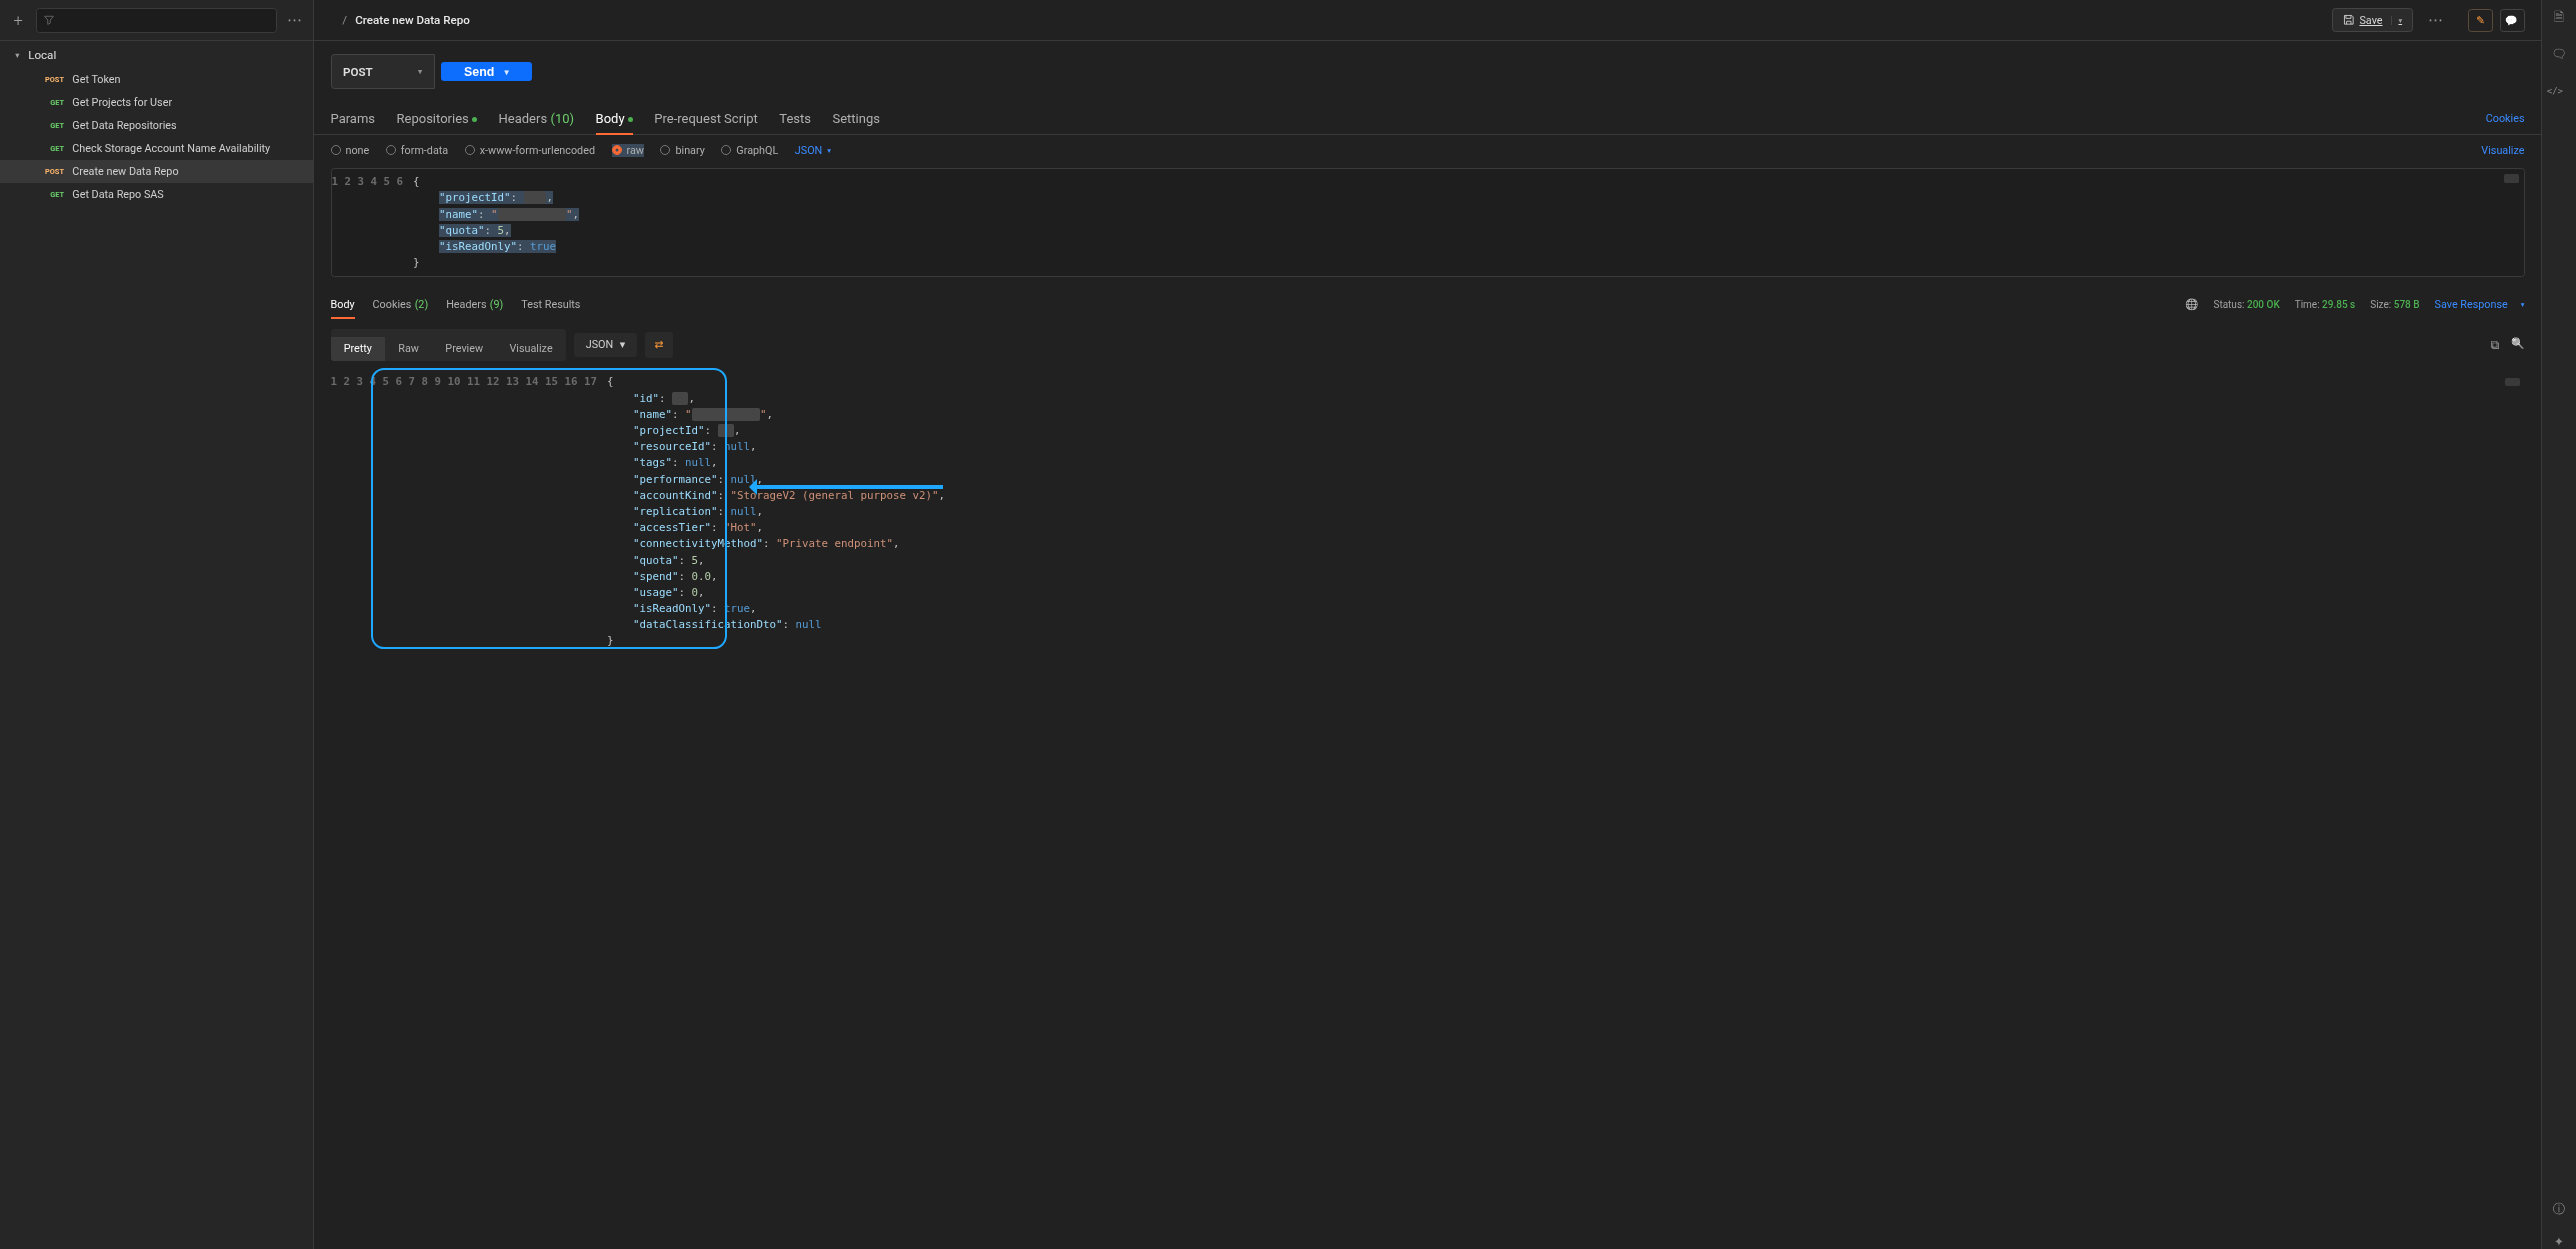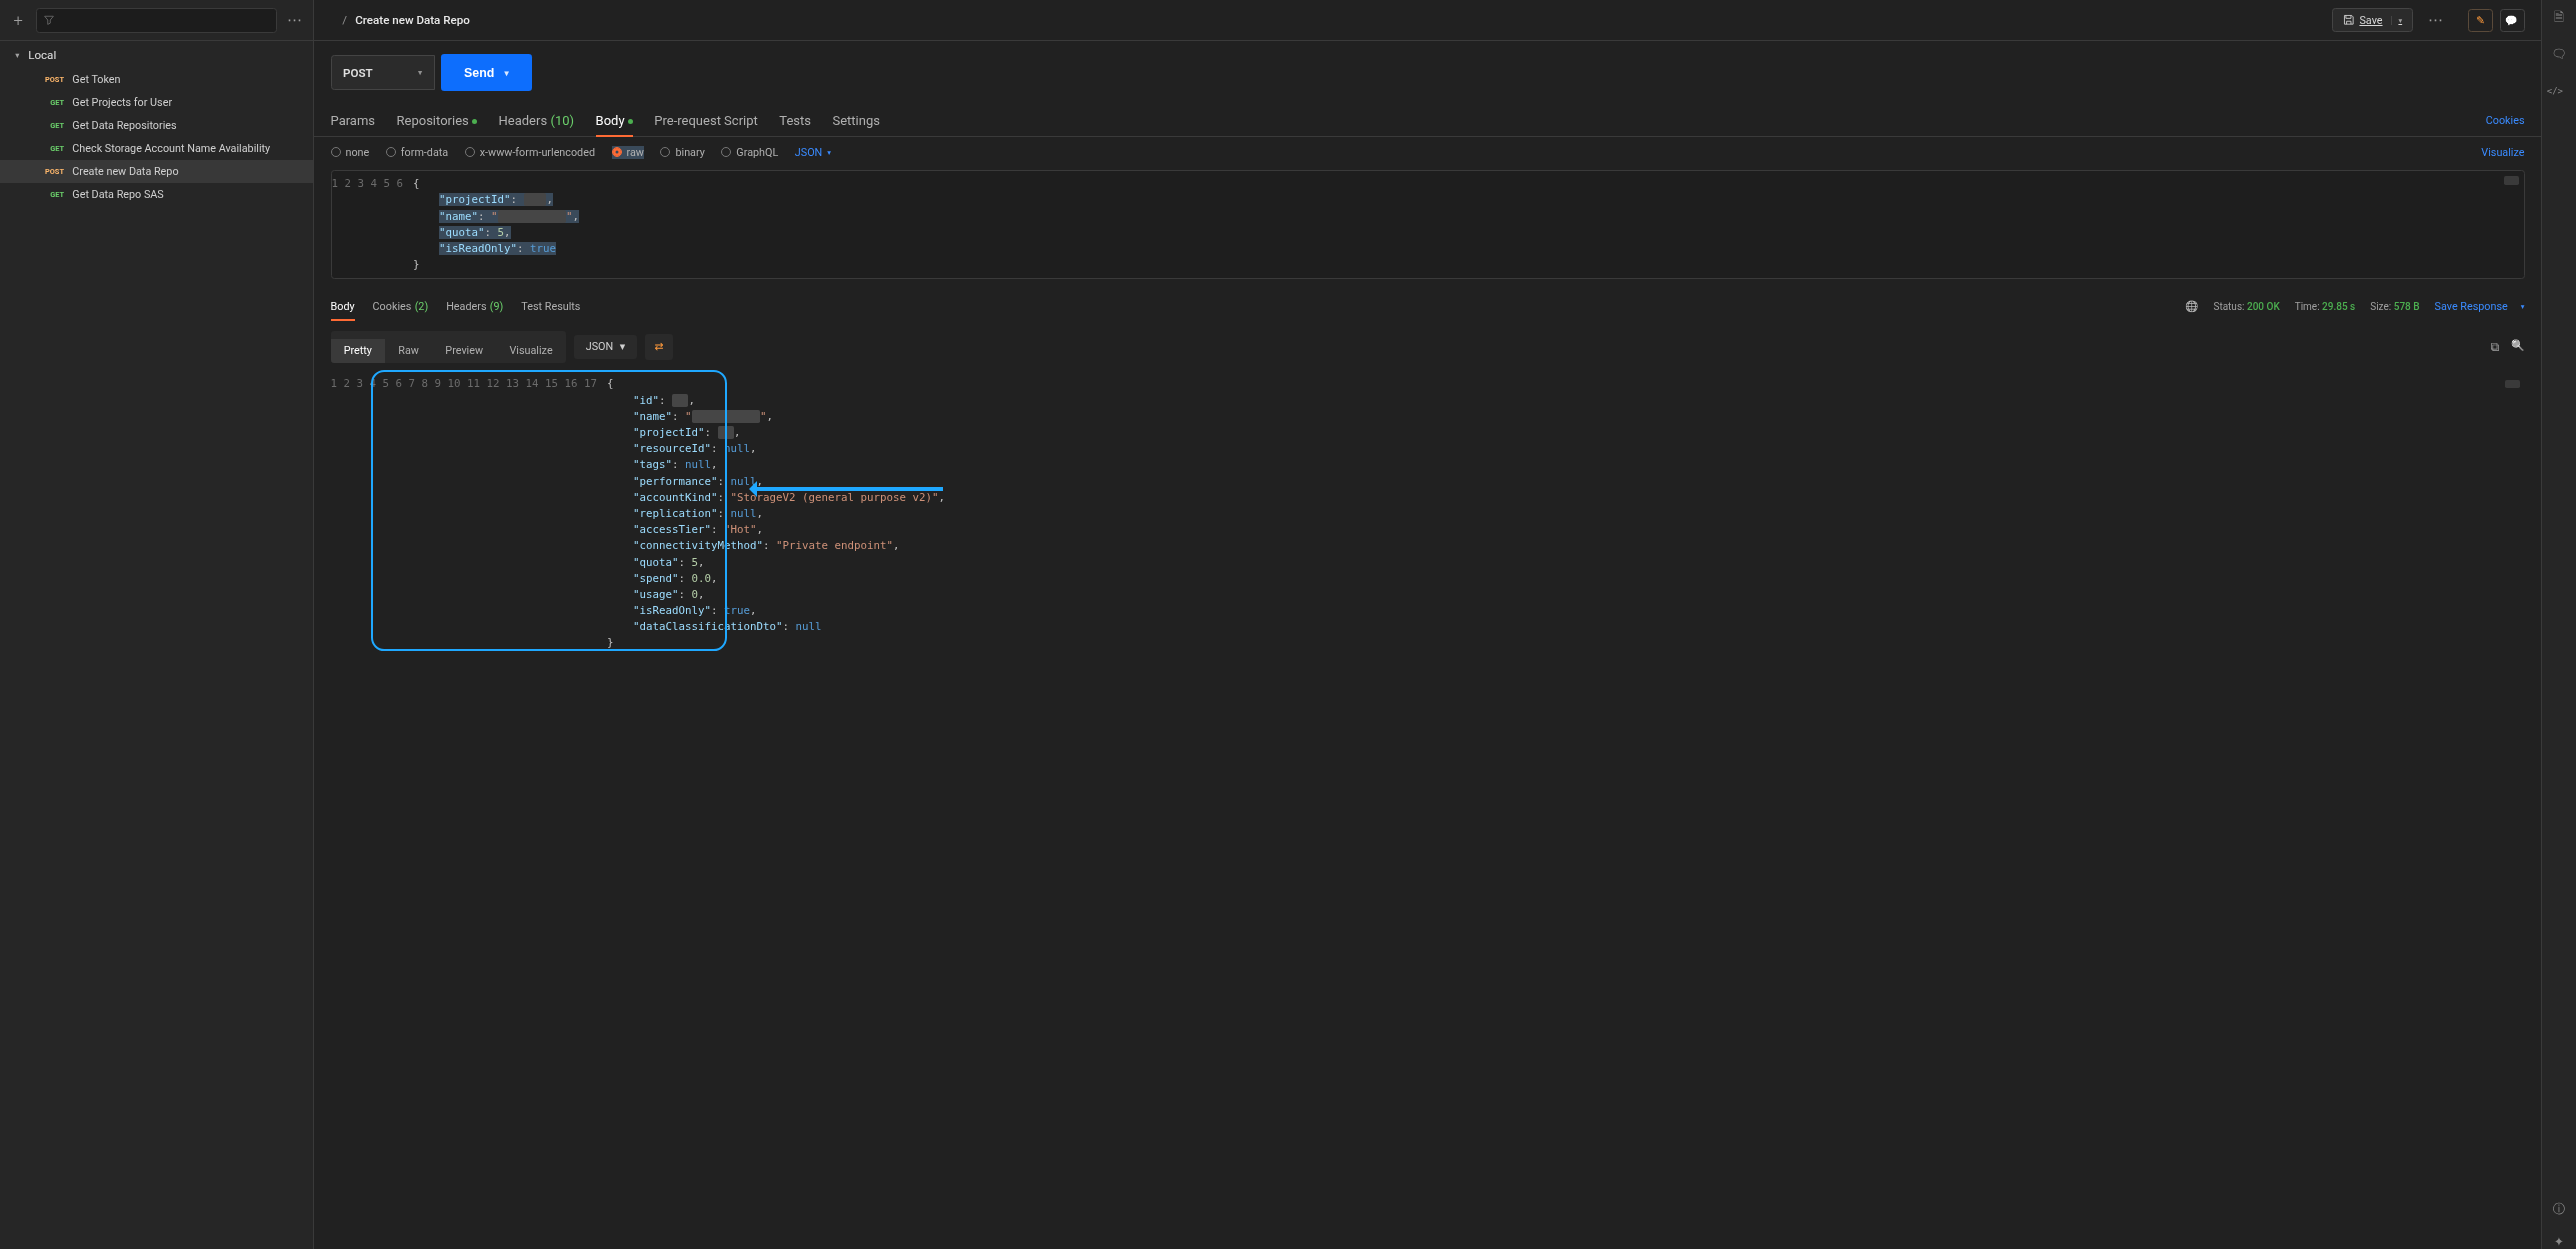--- a/index.html
+++ b/index.html
@@ -93,21 +93,21 @@
 .method-select .dd { font-size: 7.4px; color:#909090; }
 .url-input {
   flex:1; background:#2b2b2b; border:0.8px solid #444; border-left:none; border-radius:0 3.3px 3.3px 0;
   height:35px; display:flex; align-items:center; padding:0 11.6px; color:#e0e0e0; font-size:11.6px;
   font-family: ui-monospace, Menlo, Consolas, monospace;
   gap:3.3px; overflow:hidden; white-space:nowrap;
 }
 .url-seg.redact { background:#464646; color:#464646; border-radius:1.7px; padding:0 1.7px; }
 .send-btn {
   background:#0d6efd; color:#fff; border:none; border-radius:3.3px;
-  height:37px; padding:0 23px; font-size:12.4px; font-weight:600; cursor:pointer;
+  height:19px; padding:0 23px; font-size:12.4px; font-weight:600; cursor:pointer;
   display:flex; align-items:center; gap:10px;
 }
 .send-btn .dd { font-size:8.3px; opacity:.85; }
 
 
 .tab-row { display:flex; align-items:center; padding:0 16.5px; border-bottom:0.8px solid #3a3a3a; height:33px; gap:21.5px; }
 .tab { color:#b0b0b0; font-size:13px; cursor:pointer; padding:8.3px 0; position:relative; }
 .tab.active { color:#fff; }
 .tab.active::after { content:""; position:absolute; left:0; right:0; bottom:-0.8px; height:1.7px; background:#ff6b35; }
 .dot-g { display:inline-block; width:5px; height:5px; border-radius:50%; background:#4caf50; margin-left:3.3px; vertical-align:middle; }
@@ -126,21 +126,21 @@
 
 .editor {
   margin: 3.3px 16.5px 6.6px 16.5px;
   border:0.8px solid #3a3a3a; border-radius:3.3px;
   background:#1e1e1e;
   font-family: ui-monospace, Menlo, Consolas, monospace;
   font-size: 10.8px; line-height: 1.5;
   position:relative;
 }
 .editor-lines { display:flex; }
-.gutter { padding:5px 10px 5px 0; text-align:center; color:#6b6b6b; user-select:none; min-width:33px;}
+.gutter { padding:5px 10px 5px 0; text-align:center; color:#6b6b6b; user-select:none; min-width:33px;font-weight:bold;}
 .code { padding:5px 8.3px 5px 0; flex:1; white-space:pre; }
 .tkn-brace{color:#c0c0c0;} .tkn-key{color:#9cdcfe;} .tkn-punc{color:#c0c0c0;}
 .tkn-str{color:#ce9178;} .tkn-num{color:#b5cea8;} .tkn-bool{color:#569cd6;} .tkn-null{color:#569cd6;}
 .redact { background:#464646; color:#464646; border-radius:1.7px; padding:0 1.7px;}
 .sel { background:#3a4a5a; }
 .minimap { position:absolute; right:5px; top:5px; width:15px; height:8.3px; background:#3a3a3a; border-radius:1.7px;}
 
 
 .resp-tabs { display:flex; align-items:center; padding:0 16.5px; border-bottom:0.8px solid transparent; height:33px; gap:18px; margin-top:5px;}
 .resp-tab { color:#b0b0b0; font-size:10.8px; cursor:pointer; padding:6.6px 0; position:relative;}

